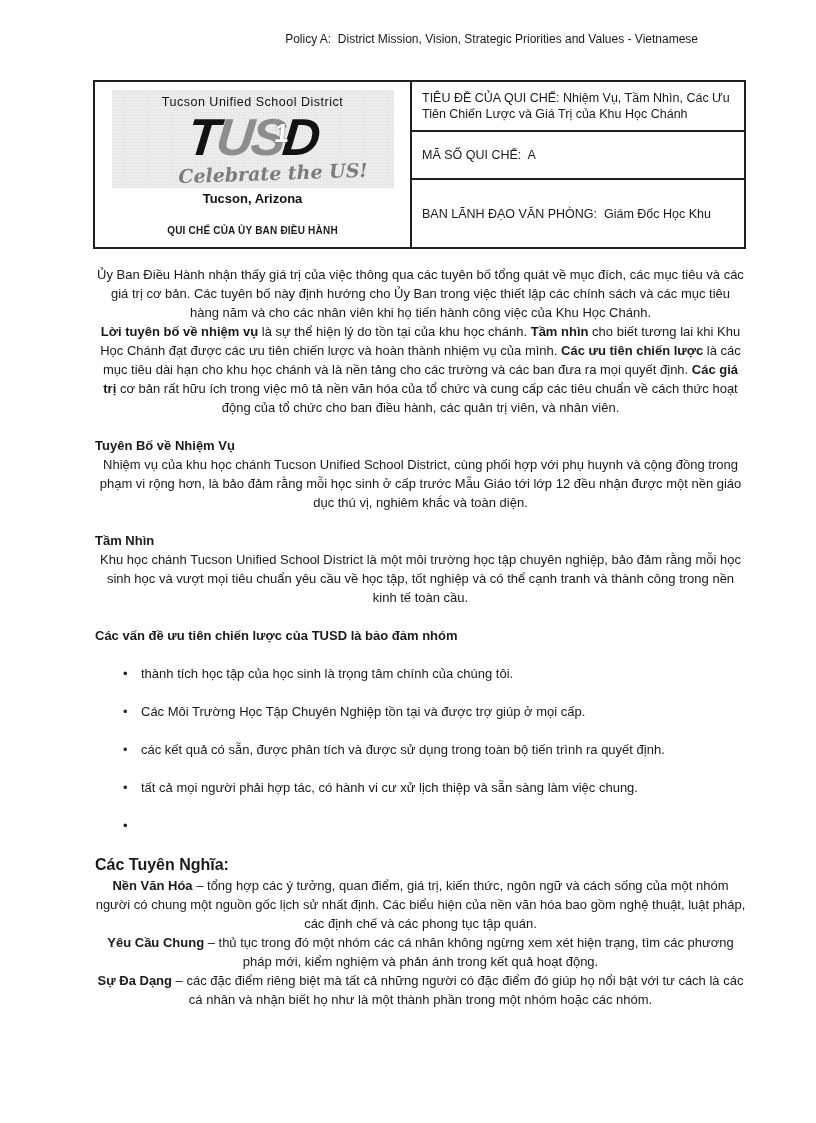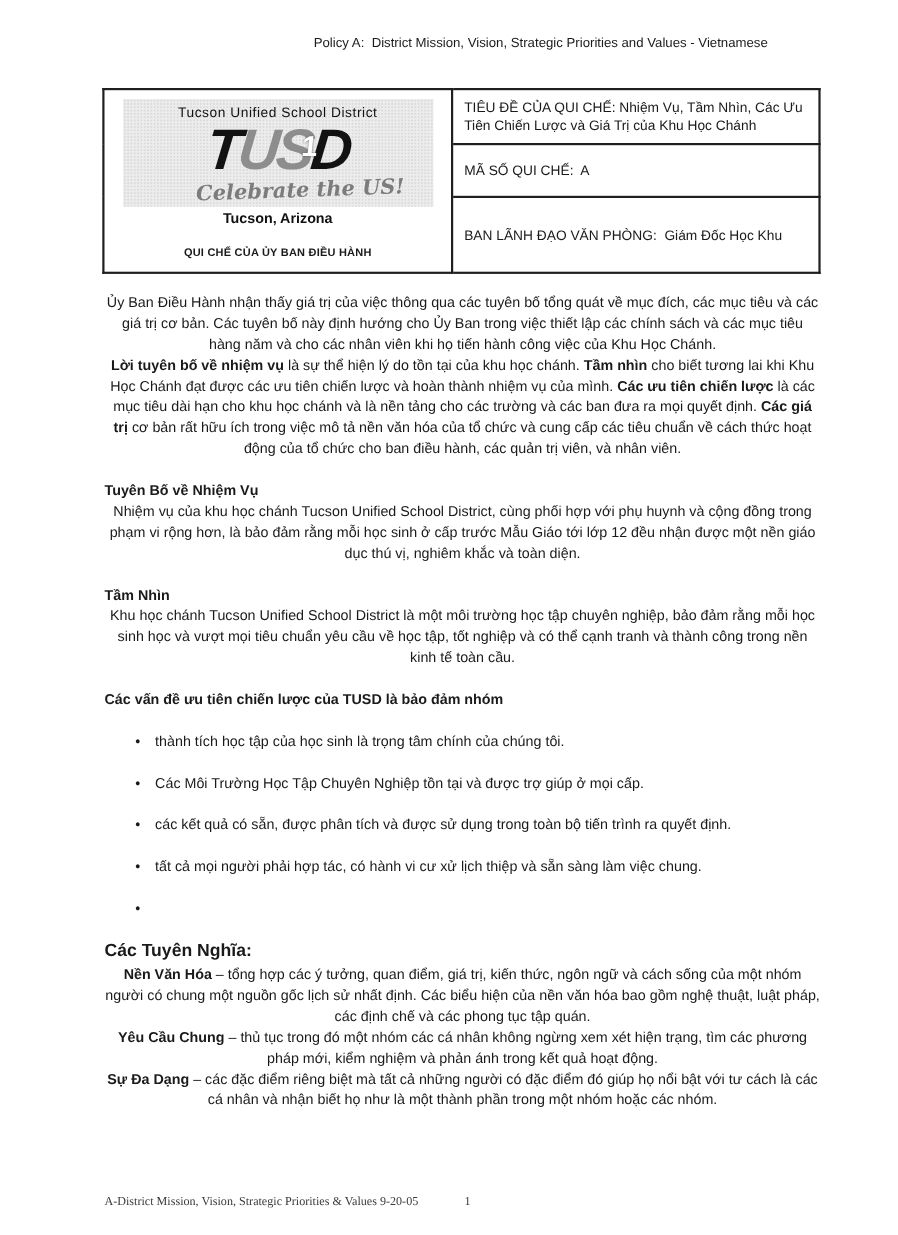--- a/index.html
+++ b/index.html
@@ -184,17 +184,14 @@
     <h2 class="big-heading">Các Tuyên Nghĩa:</h2>
 
     <p class="definition"><b>Nền Văn Hóa</b><span> – tổng hợp các ý tưởng, quan điểm, giá trị, kiến thức, ngôn ngữ và cách sống của một nhóm người có chung một nguồn gốc lịch sử nhất định. Các biểu hiện của nền văn hóa bao gồm nghệ thuật, luật pháp, các định chế và các phong tục tập quán.</span></p>
 
     <p class="definition" style="margin-top:0"><b>Yêu Cầu Chung</b><span> – thủ tục trong đó một nhóm các cá nhân không ngừng xem xét hiện trạng, tìm các phương pháp mới, kiểm nghiệm và phản ánh trong kết quả hoạt động.</span></p>
 
     <p class="definition"><b>Sự Đa Dạng</b><span> – các đặc điểm riêng biệt mà tất cả những người có đặc điểm đó giúp họ nổi bật với tư cách là các cá nhân và nhận biết họ như là một thành phần trong một nhóm hoặc các nhóm.</span></p>
 
   </div>
 
-  <div class="doc-footer">
-    <span>A-District Mission, Vision, Strategic Priorities &amp; Values 9-20-05</span><span class="pageno">1</span>
-  </div>
 
 </div>
 
 </body></html>

